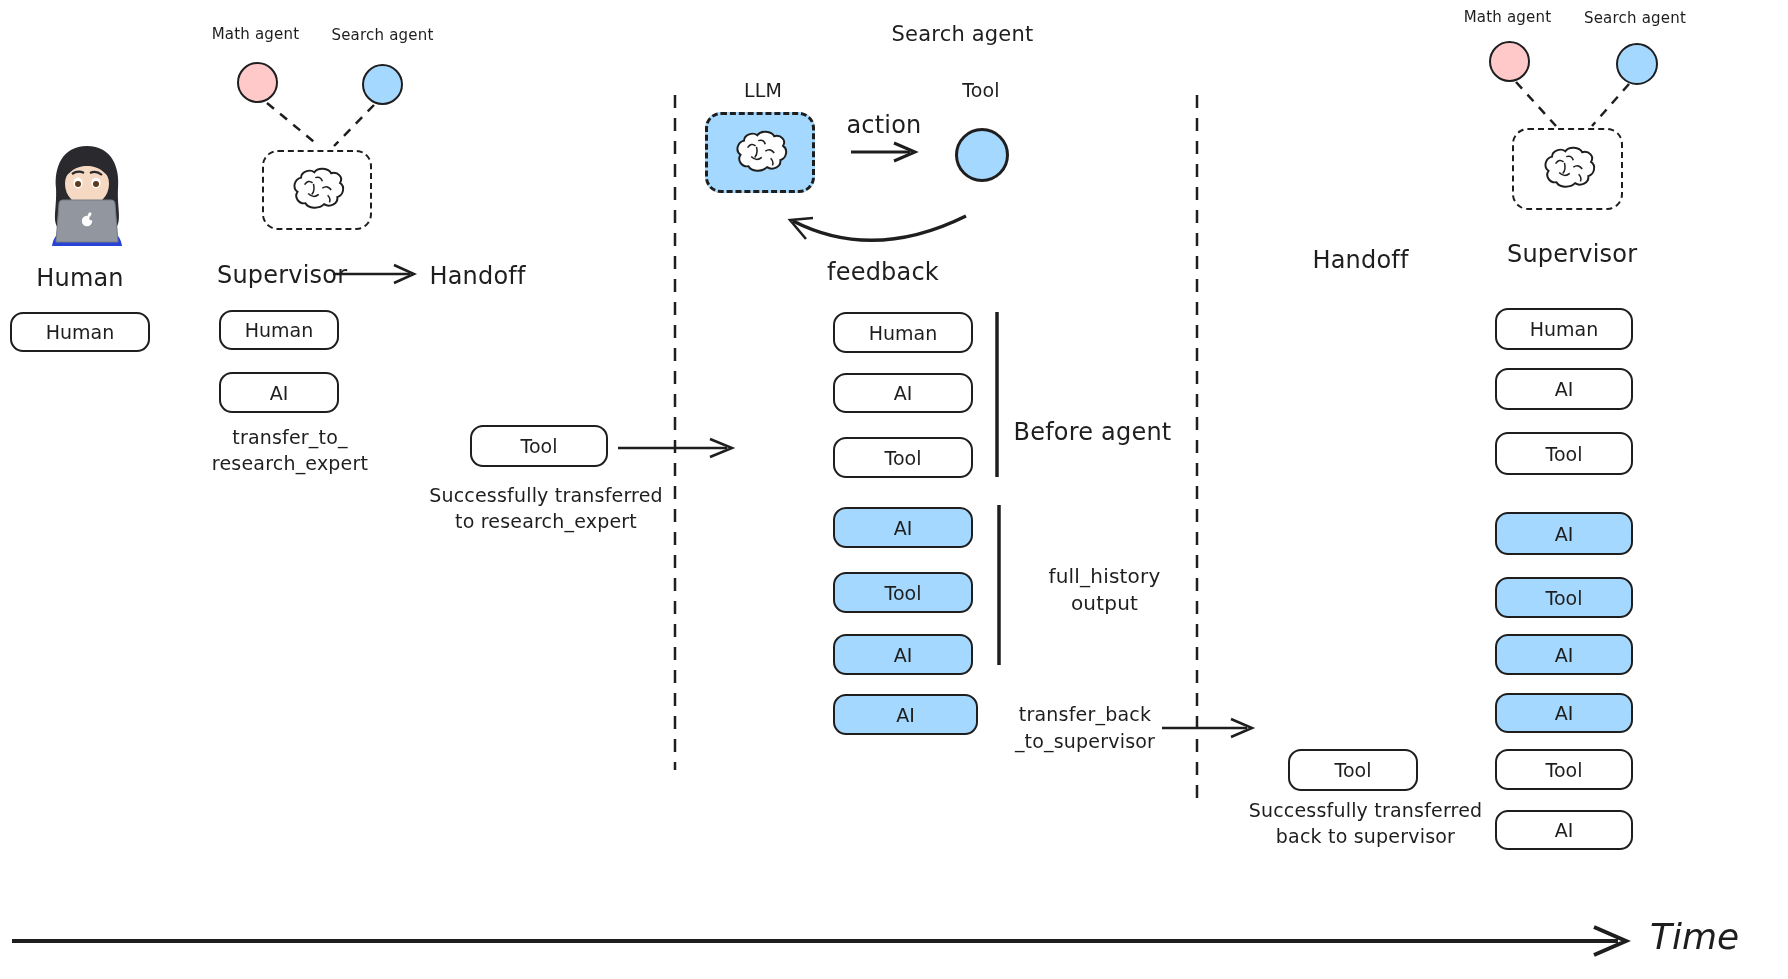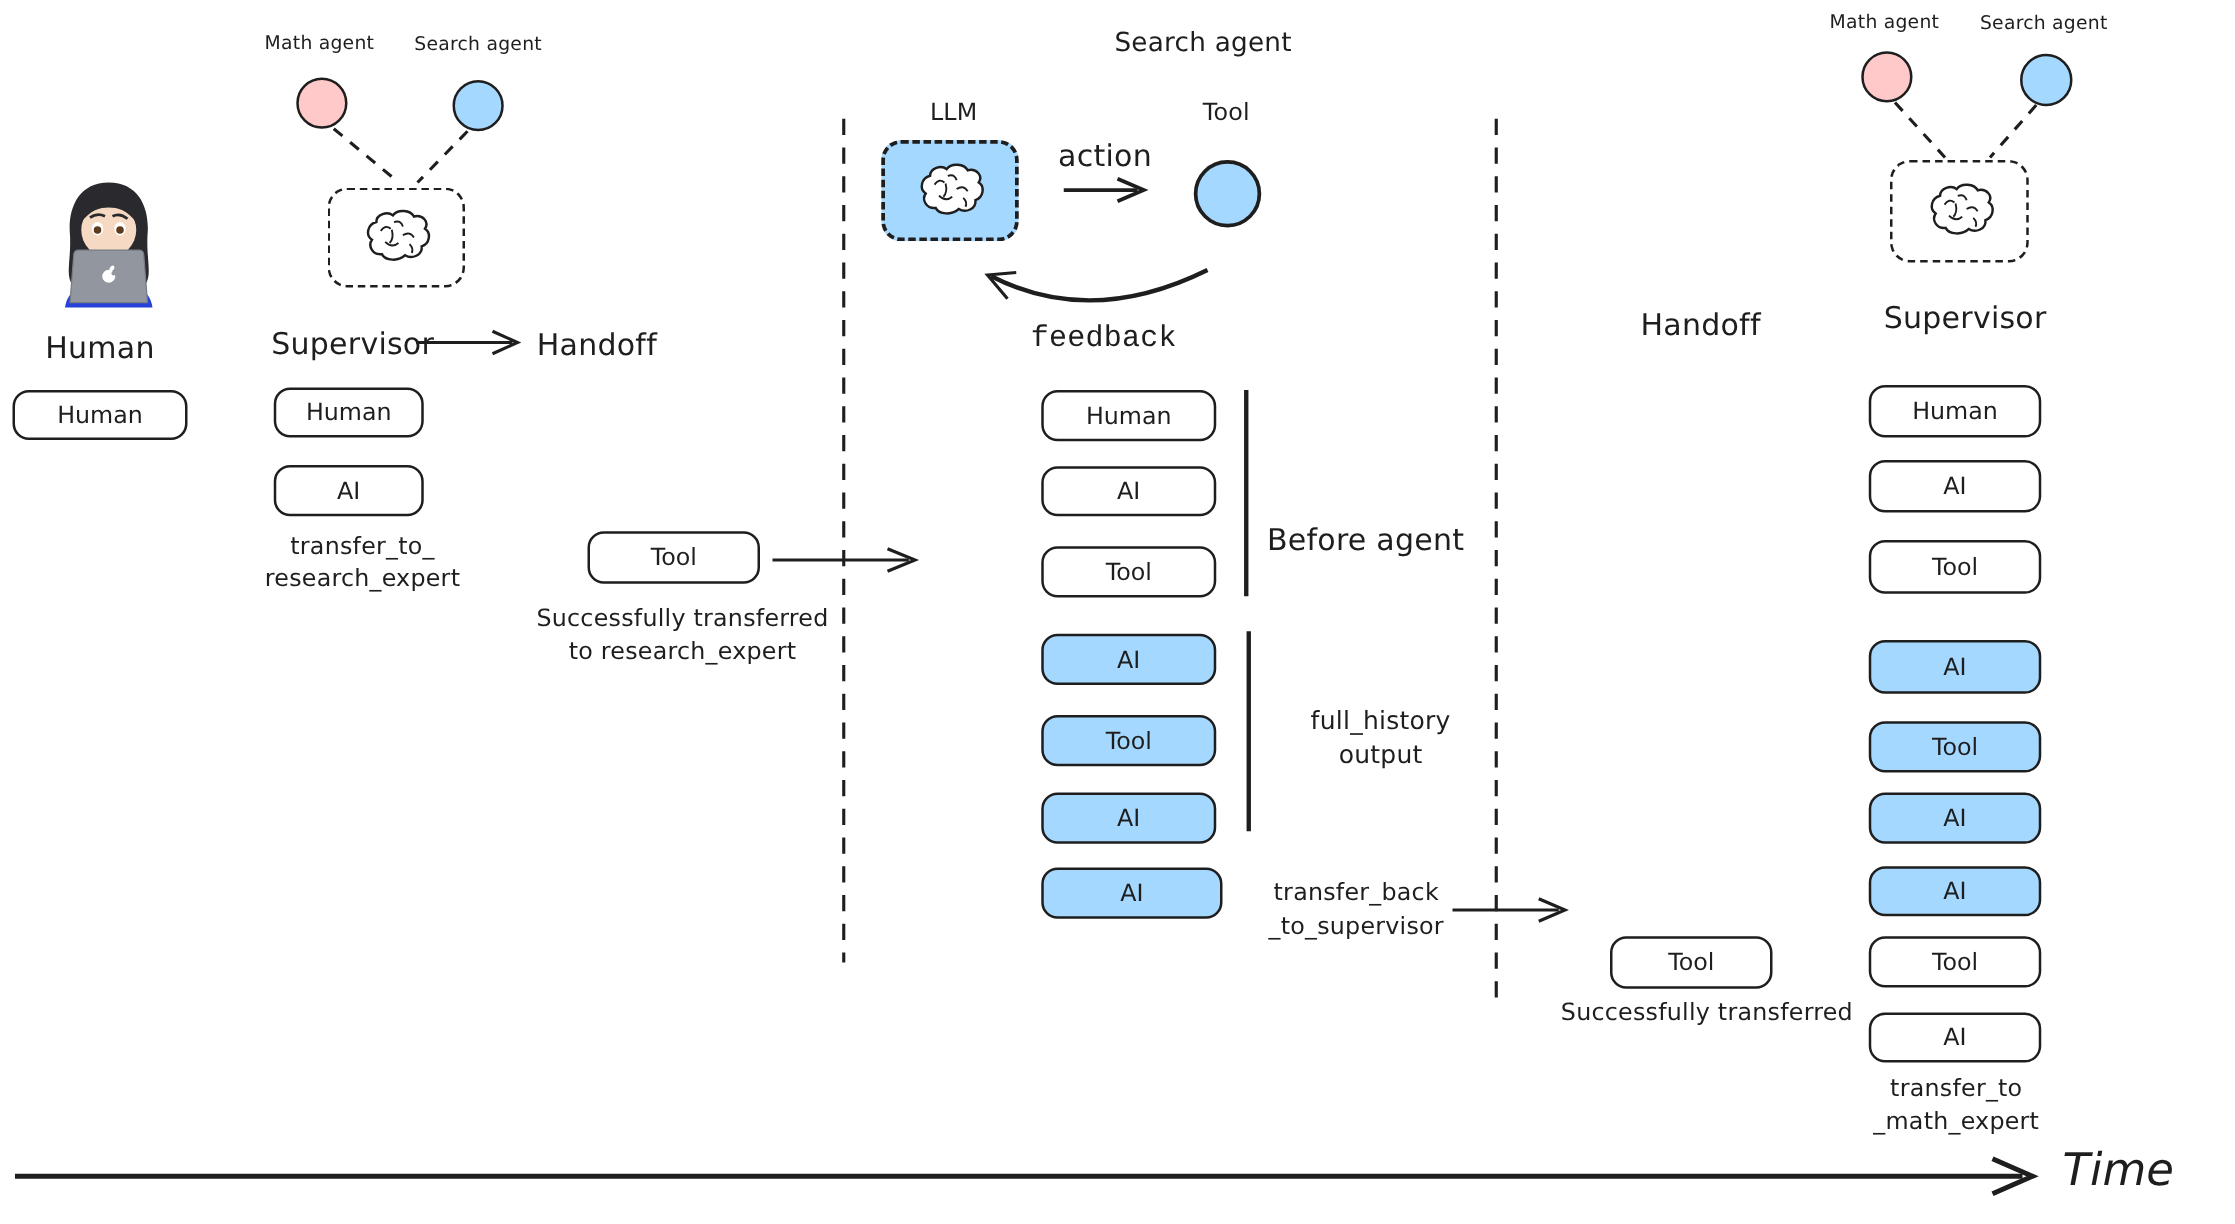--- a/index.html
+++ b/index.html
@@ -131,21 +131,21 @@
   <div class="lbl" style="left:733px; top:79px; width:60px; font-size:19px;">LLM</div>
   <div class="lbl" style="left:951px; top:79px; width:60px; font-size:19px;">Tool</div>
   <div class="dashedbox blue" style="left:705px; top:112px; width:110px; height:81px;">
     <svg width="58" height="46" viewBox="0 0 64 52">
       <path d="M10 28 C4 24 6 14 14 12 C14 5 24 2 29 6 C33 0 45 1 48 7 C56 5 62 12 58 18 C64 22 62 32 55 34 C56 42 46 46 40 42 C34 48 22 47 19 41 C11 42 6 34 10 28 Z" fill="#fff" stroke="#1e1e1e" stroke-width="2.2"></path>
       <path d="M18 20 q4 -6 9 -2 M30 12 q6 -2 8 4 M22 30 q6 6 12 1 M38 24 q6 -4 10 2 M28 19 q2 8 -2 12 M44 32 q4 4 2 8" stroke="#1e1e1e" stroke-width="1.7" fill="none"></path>
     </svg>
   </div>
   <div class="lbl" style="left:842px; top:111px; width:84px;">action</div>
   <div class="circle blue" style="left:955px; top:128px; width:54px; height:54px; border-width:3px;"></div>
-  <div class="lbl" style="left:823px; top:258px; width:120px;font-family:Liberation Mono, monospace;">feedback</div>
+  <div class="lbl" style="left:823px; top:258px; width:120px;">feedback</div>
 
   <div class="msg" style="left:833px; top:312px; width:140px; height:41px;">
     <span>Human</span>
   </div>
   <div class="msg" style="left:833px; top:373px; width:140px; height:40px;">
     <span>AI</span>
   </div>
   <div class="msg" style="left:833px; top:437px; width:140px; height:41px;">
     <span>Tool</span>
   </div>
@@ -171,20 +171,21 @@
     <div>transfer_back</div>
     <div>_to_supervisor</div>
   </div>
 
   <div class="lbl" style="left:1298px; top:246px; width:125px;">Handoff</div>
   <div class="msg" style="left:1288px; top:749px; width:130px; height:42px;">
     <span>Tool</span>
   </div>
   <div class="lbl note" style="left:1216px; top:797px; width:275px;">
     <div>Successfully transferred</div>
+    <div>back to supervisor</div>
   </div>
 
   <div class="lbl sm" style="left:1455px; top:8px; width:105px;">Math agent</div>
   <div class="lbl sm" style="left:1576px; top:9px; width:118px;">Search agent</div>
   <div class="circle pink" style="left:1489px; top:41px; width:41px; height:41px;"></div>
   <div class="circle blue" style="left:1616px; top:43px; width:42px; height:42px;"></div>
   <div class="dashedbox" style="left:1512px; top:128px; width:111px; height:82px;">
     <svg width="58" height="46" viewBox="0 0 64 52">
       <path d="M10 28 C4 24 6 14 14 12 C14 5 24 2 29 6 C33 0 45 1 48 7 C56 5 62 12 58 18 C64 22 62 32 55 34 C56 42 46 46 40 42 C34 48 22 47 19 41 C11 42 6 34 10 28 Z" fill="#fff" stroke="#1e1e1e" stroke-width="2.2"></path>
       <path d="M18 20 q4 -6 9 -2 M30 12 q6 -2 8 4 M22 30 q6 6 12 1 M38 24 q6 -4 10 2 M28 19 q2 8 -2 12 M44 32 q4 4 2 8" stroke="#1e1e1e" stroke-width="1.7" fill="none"></path>
@@ -212,20 +213,16 @@
   </div>
   <div class="msg filled" style="left:1495px; top:693px; width:138px; height:40px;">
     <span>AI</span>
   </div>
   <div class="msg" style="left:1495px; top:749px; width:138px; height:41px;">
     <span>Tool</span>
   </div>
   <div class="msg" style="left:1495px; top:810px; width:138px; height:40px;">
     <span>AI</span>
   </div>
-  <div class="lbl note" style="left:1473px; top:858px; width:160px;">
-    <div>transfer_to</div>
-    <div>_math_expert</div>
-  </div>
 
   <div class="time-lbl" style="left:1650px; top:916px; width:130px;">Time</div>
 
 </div>
 
 </body></html>

